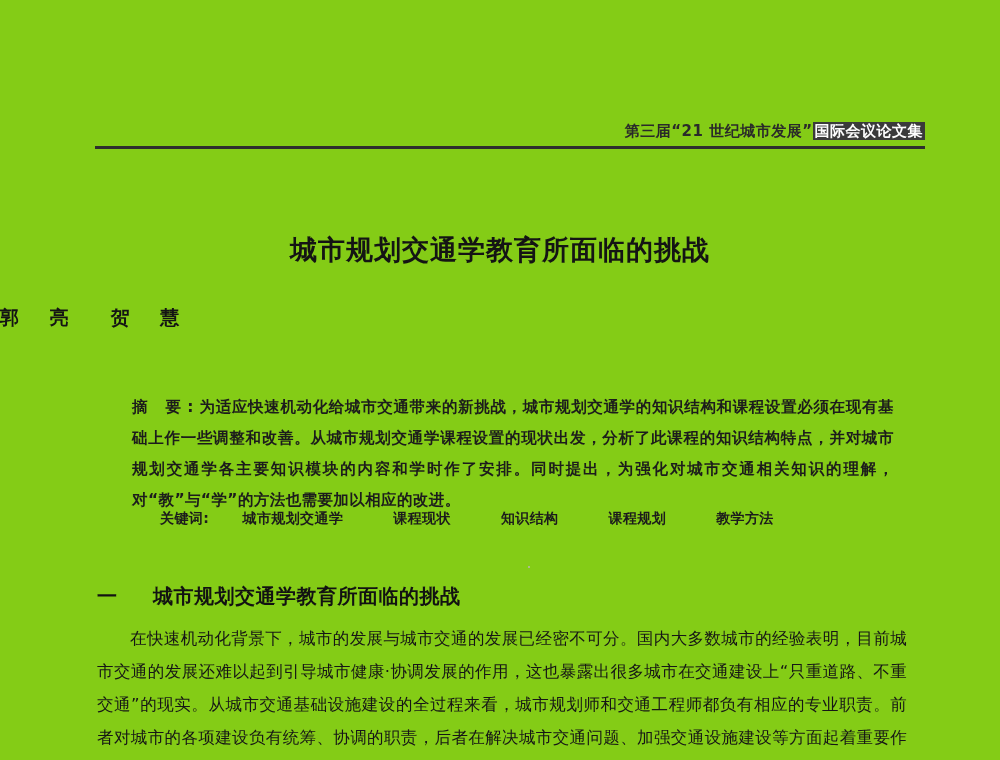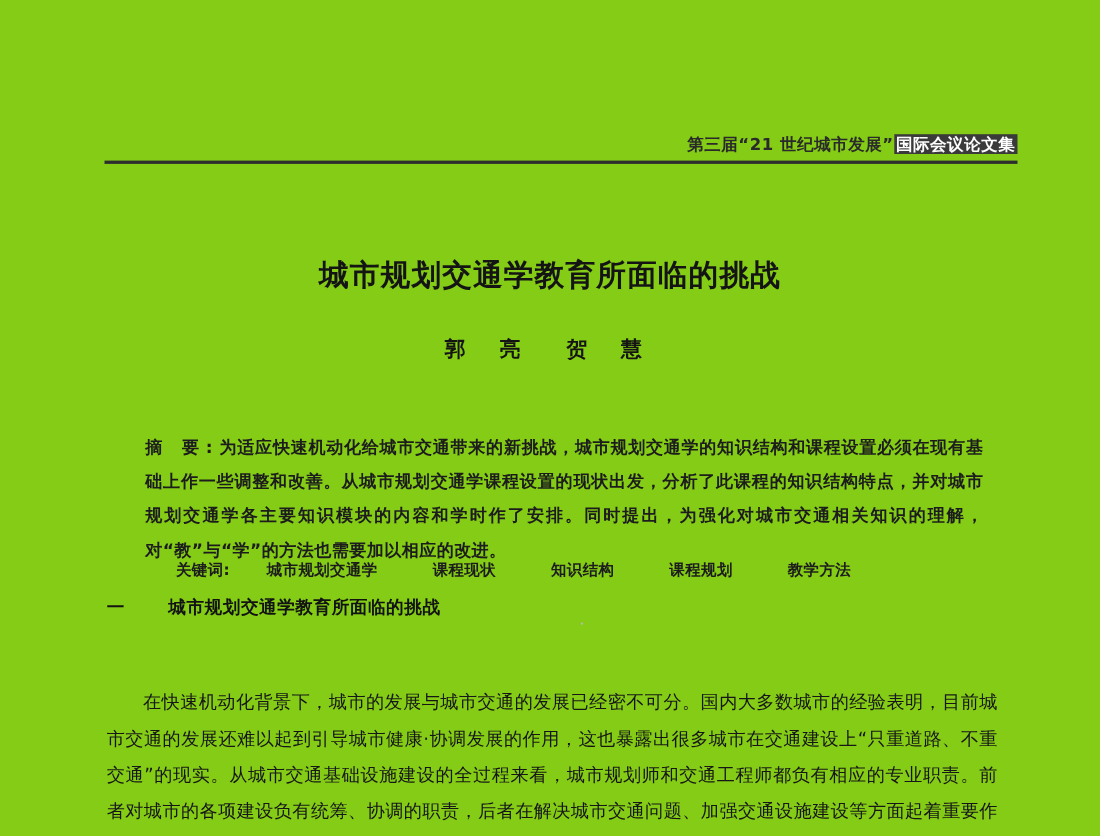--- a/index.html
+++ b/index.html
@@ -61,21 +61,21 @@
     font-weight: bold;
     letter-spacing: 1px;
     color: #141414;
   }
 
   .authors {
     position: absolute;
     left: 0;
     top: 305px;
     width: 1000px;
-    text-align: center;
+    text-align: left;
     font-size: 19px;
     font-weight: bold;
     color: #141414;
   }
   .authors span.gap {
     display: inline-block;
     width: 30px;
   }
   .authors .char {
     display: inline-block;
@@ -111,23 +111,23 @@
   }
   .keywords .kw {
     display: inline-block;
     margin-right: 22px;
   }
 
   
   .section-head {
     position: absolute;
     left: 97px;
-    top: 542px;
+    top: 583px;
     width: 800px;
-    font-size: 16px;
+    font-size: 20px;
     font-weight: bold;
     color: #121212;
     letter-spacing: 0.5px;
   }
   .section-head .num {
     display: inline-block;
     width: 56px;
   }
 
   

